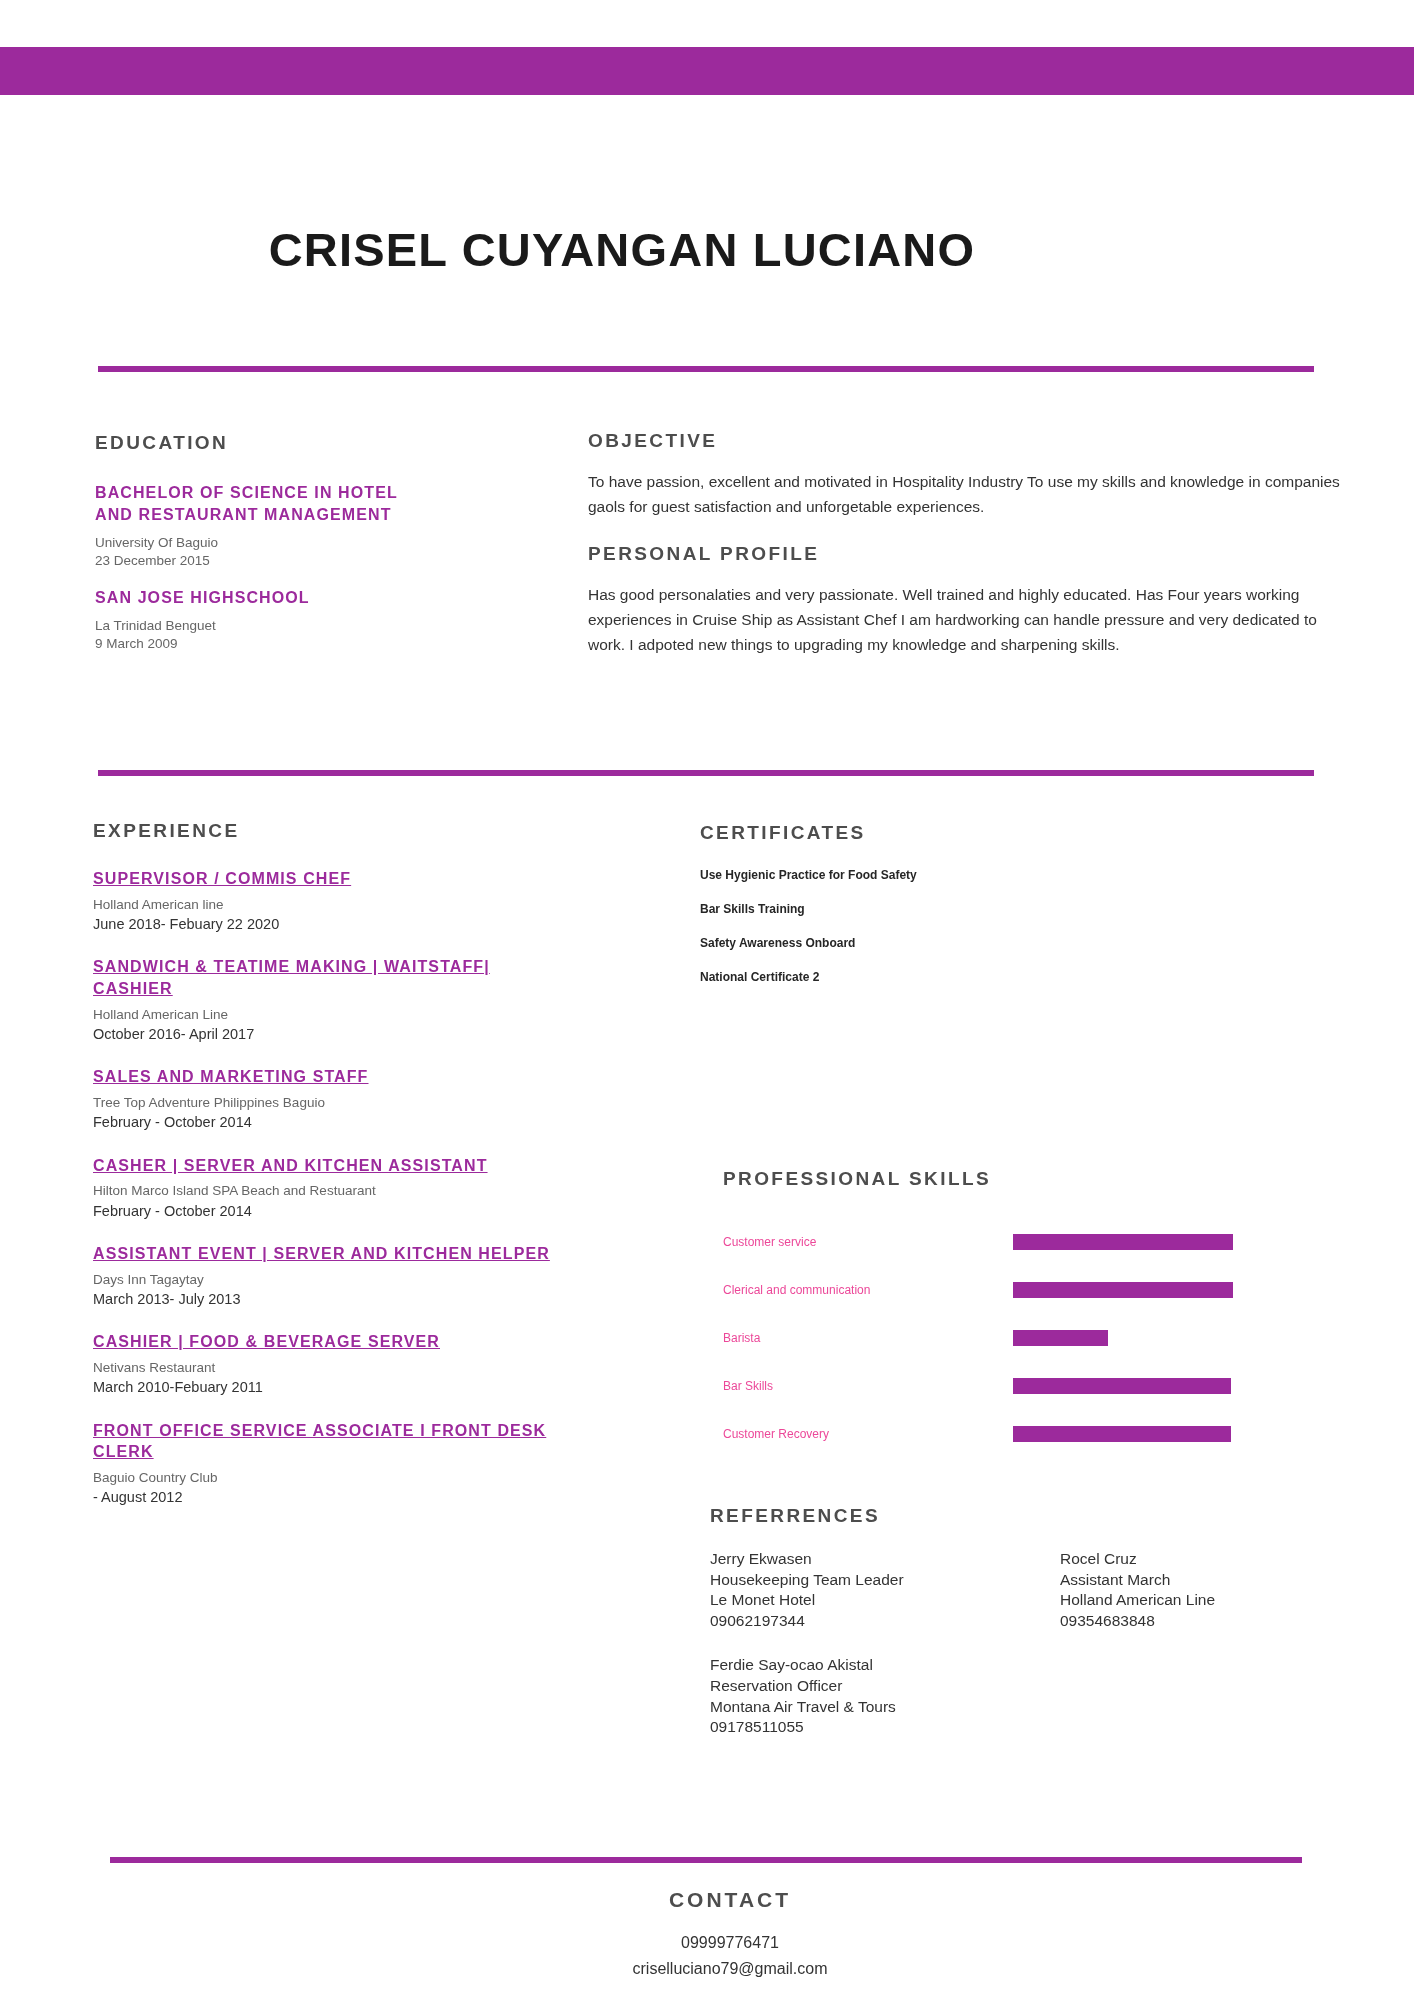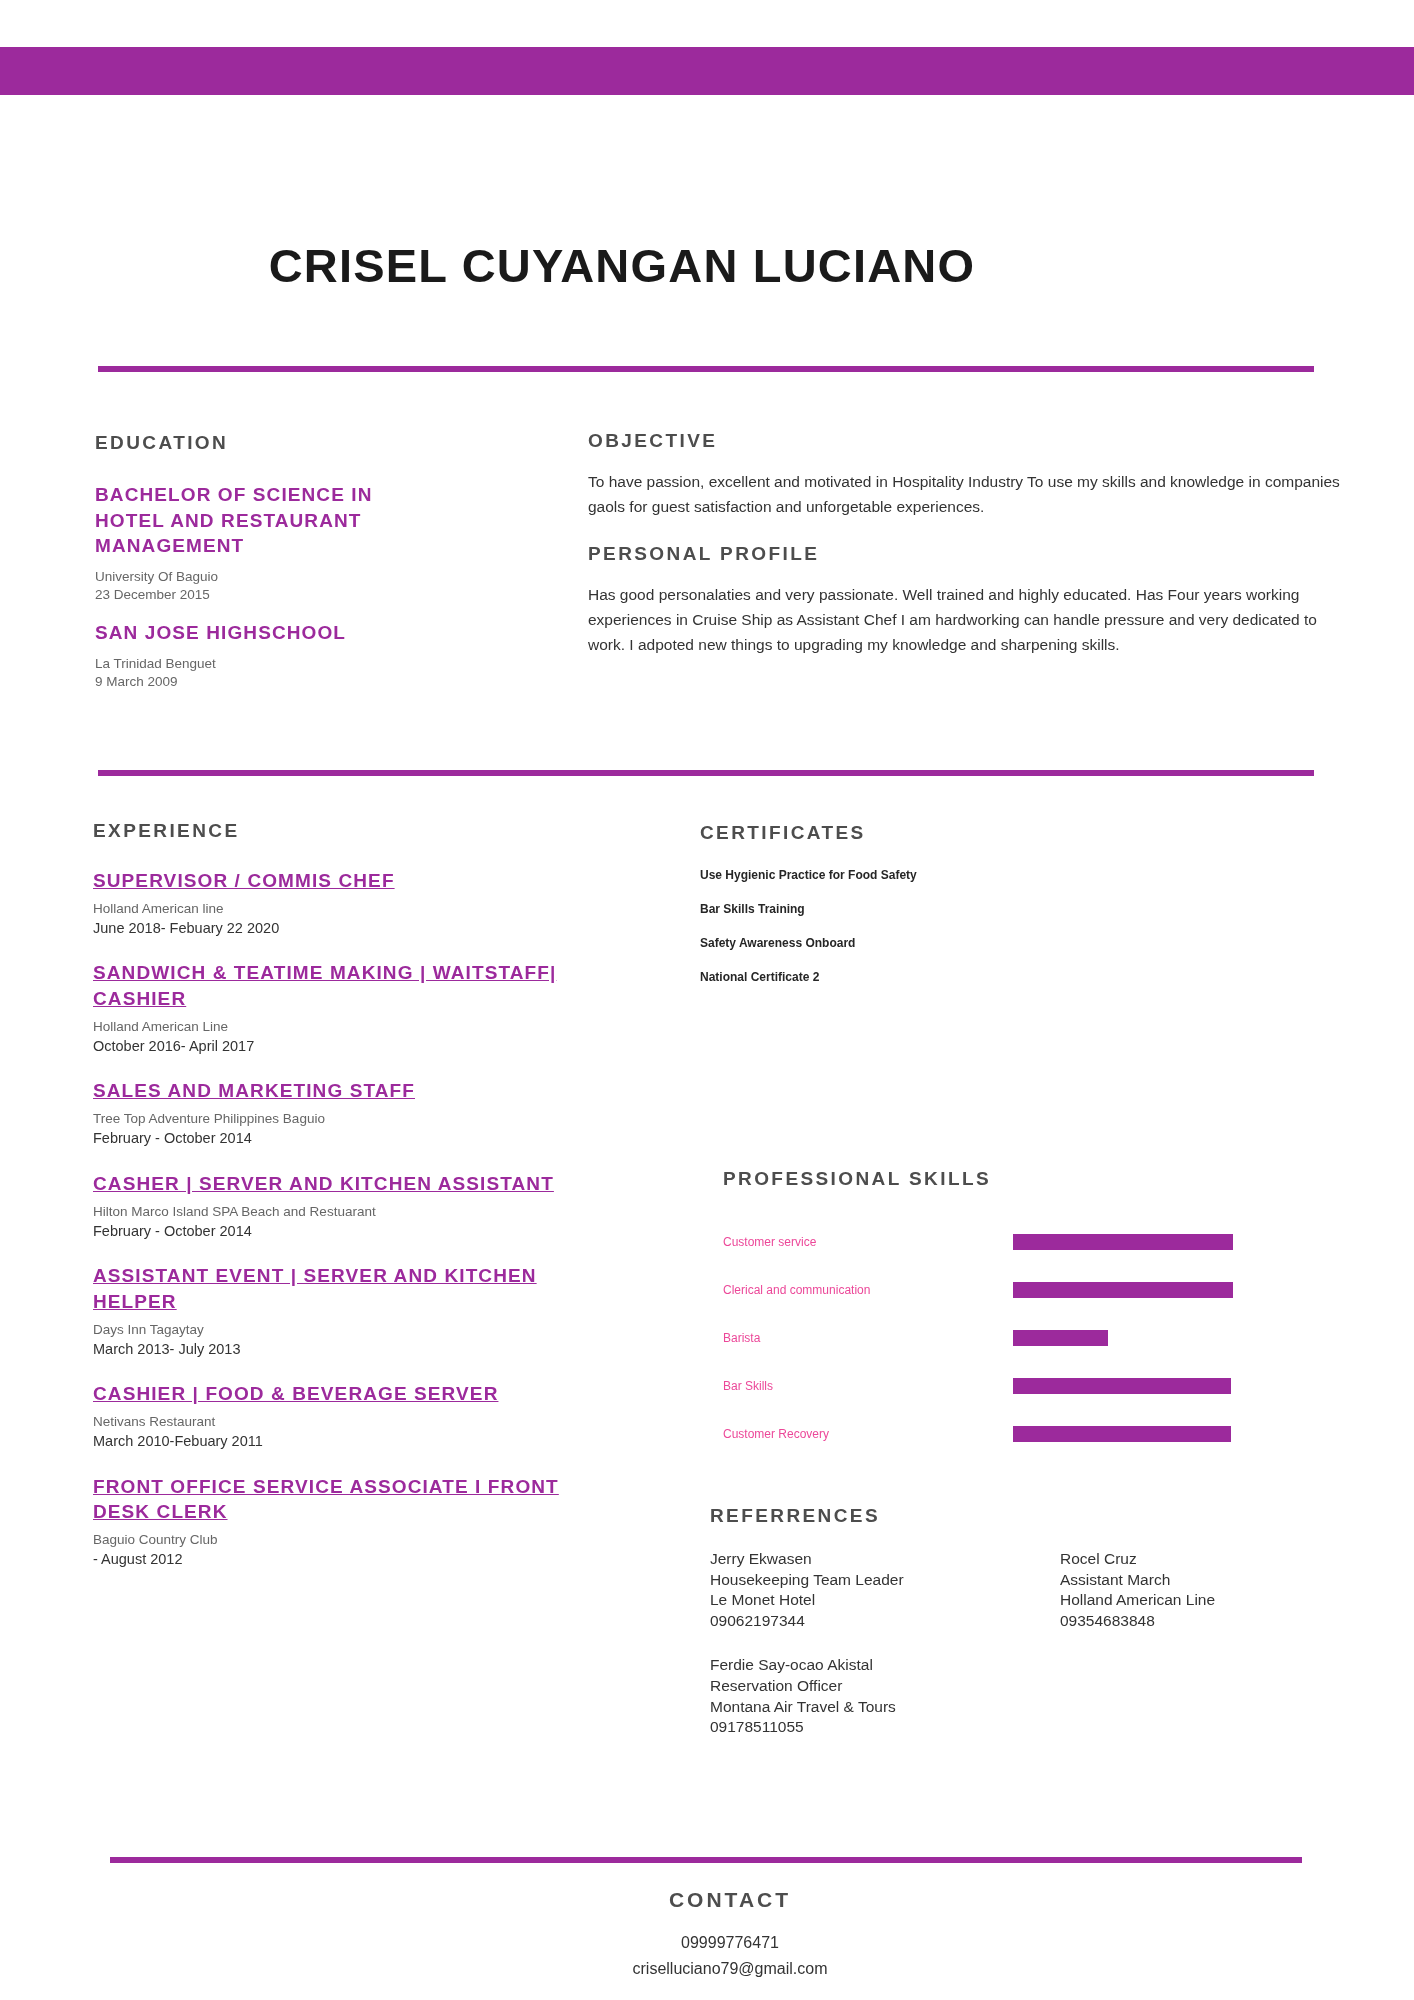--- a/index.html
+++ b/index.html
@@ -24,21 +24,21 @@
   .top-band {
     position: absolute;
     top: 47px;
     left: 0;
     width: 1414px;
     height: 48px;
     background: #9c2a9c;
   }
   .name-title {
     position: absolute;
-    top: 238px;
+    top: 222px;
     left: 0;
     width: 1244px;
     text-align: center;
     font-size: 47px;
     font-weight: bold;
     letter-spacing: 1.2px;
     color: #1a1a1a;
   }
   .rule {
     position: absolute;
@@ -48,21 +48,21 @@
   .rule-2 { top: 770px; left: 98px; width: 1216px; height: 6px; }
   .rule-3 { top: 1857px; left: 110px; width: 1192px; height: 6px; }
 
   .section-head {
     font-size: 19px;
     font-weight: bold;
     letter-spacing: 2.4px;
     color: #4d4d4d;
   }
   .job-title, .edu-title {
-    font-size: 19px;
+    font-size: 16px;
     font-weight: bold;
     letter-spacing: 1.1px;
     color: #9c2a9c;
     line-height: 1.35;
   }
   .small-grey {
     font-size: 13.5px;
     color: #666666;
     line-height: 1.35;
   }

